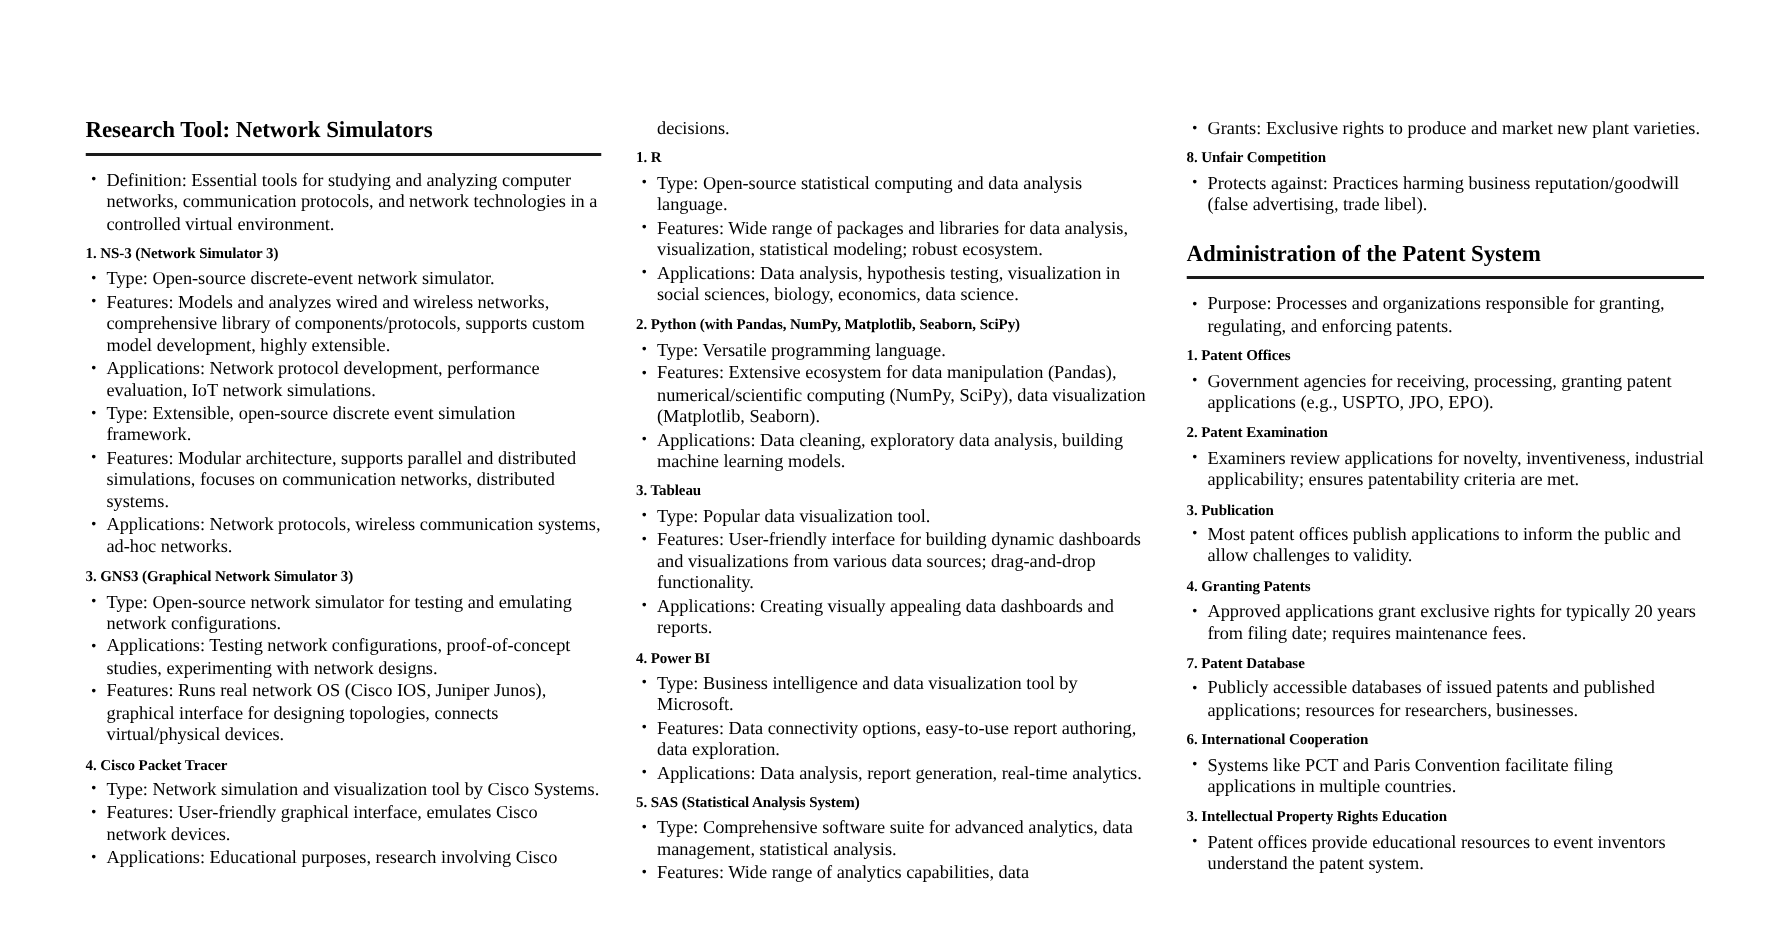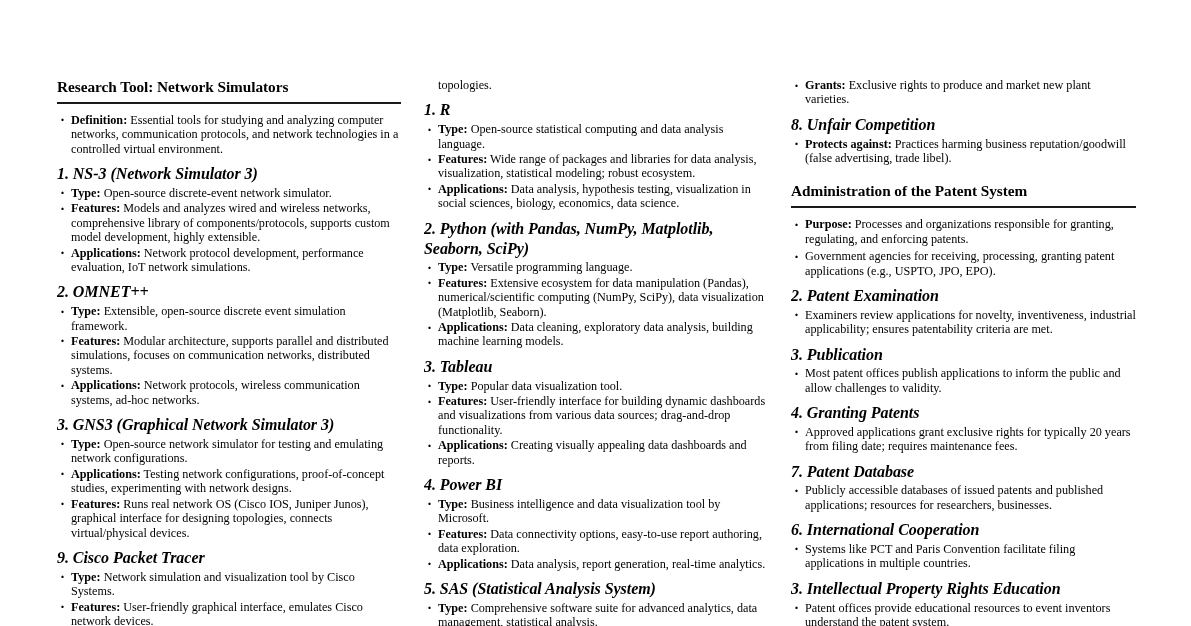--- a/index.html
+++ b/index.html
@@ -56,27 +56,26 @@
   .title-rule {
     border: 0;
     border-top: 2.2px solid #1a1a1a;
     margin: 5px 0 9px 0;
     padding: 0;
     height: 0;
     width: 100%;
   }
 
   h2.sec-head {
-    font-size: 16px;
+    font-size: 10px;
     font-weight: bold;
     line-height: 1.23;
     margin: 8px 0 2px 0;
     padding: 0;
     letter-spacing: -0.05px;
-    font-style: italic;
   }
 
   ul.bullets {
     list-style: none;
     margin: 0 0 0 0;
     padding: 0;
   }
   ul.bullets li {
     position: relative;
     padding-left: 14px;
@@ -88,21 +87,21 @@
   ul.bullets li::before {
     content: "\00B7";
     position: absolute;
     left: 3px;
     top: -0.5px;
     font-size: 15px;
     line-height: 1.1;
     font-weight: bold;
   }
   ul.bullets li .lbl {
-    font-weight: bold;
+    font-weight: normal;
   }
   ul.bullets.spaced li { margin-bottom: 3px; }
 
   .para-cont {
     font-size: 12.2px;
     line-height: 1.185;
     margin: 0 0 0 0;
     padding-left: 14px;
   }
 </style>
@@ -118,43 +117,42 @@
       <ul class="bullets spaced" id="c1-intro">
           <li><span class="lbl">Definition:</span><span> Essential tools for studying and analyzing computer networks, communication protocols, and network technologies in a controlled virtual environment.</span></li>
         </ul>
       <div id="c1-sections">
           <h2 class="sec-head">1. NS-3 (Network Simulator 3)</h2>
           <ul class="bullets">
             <li><span class="lbl">Type:</span><span> Open-source discrete-event network simulator.</span></li>
             <li><span class="lbl">Features:</span><span> Models and analyzes wired and wireless networks, comprehensive library of components/protocols, supports custom model development, highly extensible.</span></li>
             <li><span class="lbl">Applications:</span><span> Network protocol development, performance evaluation, IoT network simulations.</span></li>
           </ul>
-          <h2 class="sec-head">2. OMNET++</h2>
           <ul class="bullets">
             <li><span class="lbl">Type:</span><span> Extensible, open-source discrete event simulation framework.</span></li>
             <li><span class="lbl">Features:</span><span> Modular architecture, supports parallel and distributed simulations, focuses on communication networks, distributed systems.</span></li>
             <li><span class="lbl">Applications:</span><span> Network protocols, wireless communication systems, ad-hoc networks.</span></li>
           </ul>
           <h2 class="sec-head">3. GNS3 (Graphical Network Simulator 3)</h2>
           <ul class="bullets">
             <li><span class="lbl">Type:</span><span> Open-source network simulator for testing and emulating network configurations.</span></li>
             <li><span class="lbl">Applications:</span><span> Testing network configurations, proof-of-concept studies, experimenting with network designs.</span></li>
             <li><span class="lbl">Features:</span><span> Runs real network OS (Cisco IOS, Juniper Junos), graphical interface for designing topologies, connects virtual/physical devices.</span></li>
           </ul>
-          <h2 class="sec-head">9. Cisco Packet Tracer</h2>
+          <h2 class="sec-head">4. Cisco Packet Tracer</h2>
           <ul class="bullets">
             <li><span class="lbl">Type:</span><span> Network simulation and visualization tool by Cisco Systems.</span></li>
             <li><span class="lbl">Features:</span><span> User-friendly graphical interface, emulates Cisco network devices.</span></li>
             <li><span class="lbl">Applications:</span><span> Educational purposes, research involving Cisco</span></li>
           </ul>
         </div>
     </div>
 
     <div class="column col-2">
-      <div class="para-cont">topologies.</div>
+      <div class="para-cont">decisions.</div>
       <div id="c2-sections">
           <h2 class="sec-head">1. R</h2>
           <ul class="bullets">
             <li><span class="lbl">Type:</span><span> Open-source statistical computing and data analysis language.</span></li>
             <li><span class="lbl">Features:</span><span> Wide range of packages and libraries for data analysis, visualization, statistical modeling; robust ecosystem.</span></li>
             <li><span class="lbl">Applications:</span><span> Data analysis, hypothesis testing, visualization in social sciences, biology, economics, data science.</span></li>
           </ul>
           <h2 class="sec-head">2. Python (with Pandas, NumPy, Matplotlib, Seaborn, SciPy)</h2>
           <ul class="bullets">
             <li><span class="lbl">Type:</span><span> Versatile programming language.</span></li>
@@ -188,20 +186,21 @@
       <h2 class="sec-head">8. Unfair Competition</h2>
       <ul class="bullets spaced" id="c3-topsec">
           <li><span class="lbl">Protects against:</span><span> Practices harming business reputation/goodwill (false advertising, trade libel).</span></li>
         </ul>
       <h1 class="doc-title" style="margin-top:17px;">Administration of the Patent System</h1>
       <hr class="title-rule">
       <ul class="bullets spaced" id="c3-intro">
           <li><span class="lbl">Purpose:</span><span> Processes and organizations responsible for granting, regulating, and enforcing patents.</span></li>
         </ul>
       <div id="c3-sections">
+          <h2 class="sec-head">1. Patent Offices</h2>
           <ul class="bullets">
             <li><span>Government agencies for receiving, processing, granting patent applications (e.g., USPTO, JPO, EPO).</span></li>
           </ul>
           <h2 class="sec-head">2. Patent Examination</h2>
           <ul class="bullets">
             <li><span>Examiners review applications for novelty, inventiveness, industrial applicability; ensures patentability criteria are met.</span></li>
           </ul>
           <h2 class="sec-head">3. Publication</h2>
           <ul class="bullets">
             <li><span>Most patent offices publish applications to inform the public and allow challenges to validity.</span></li>

